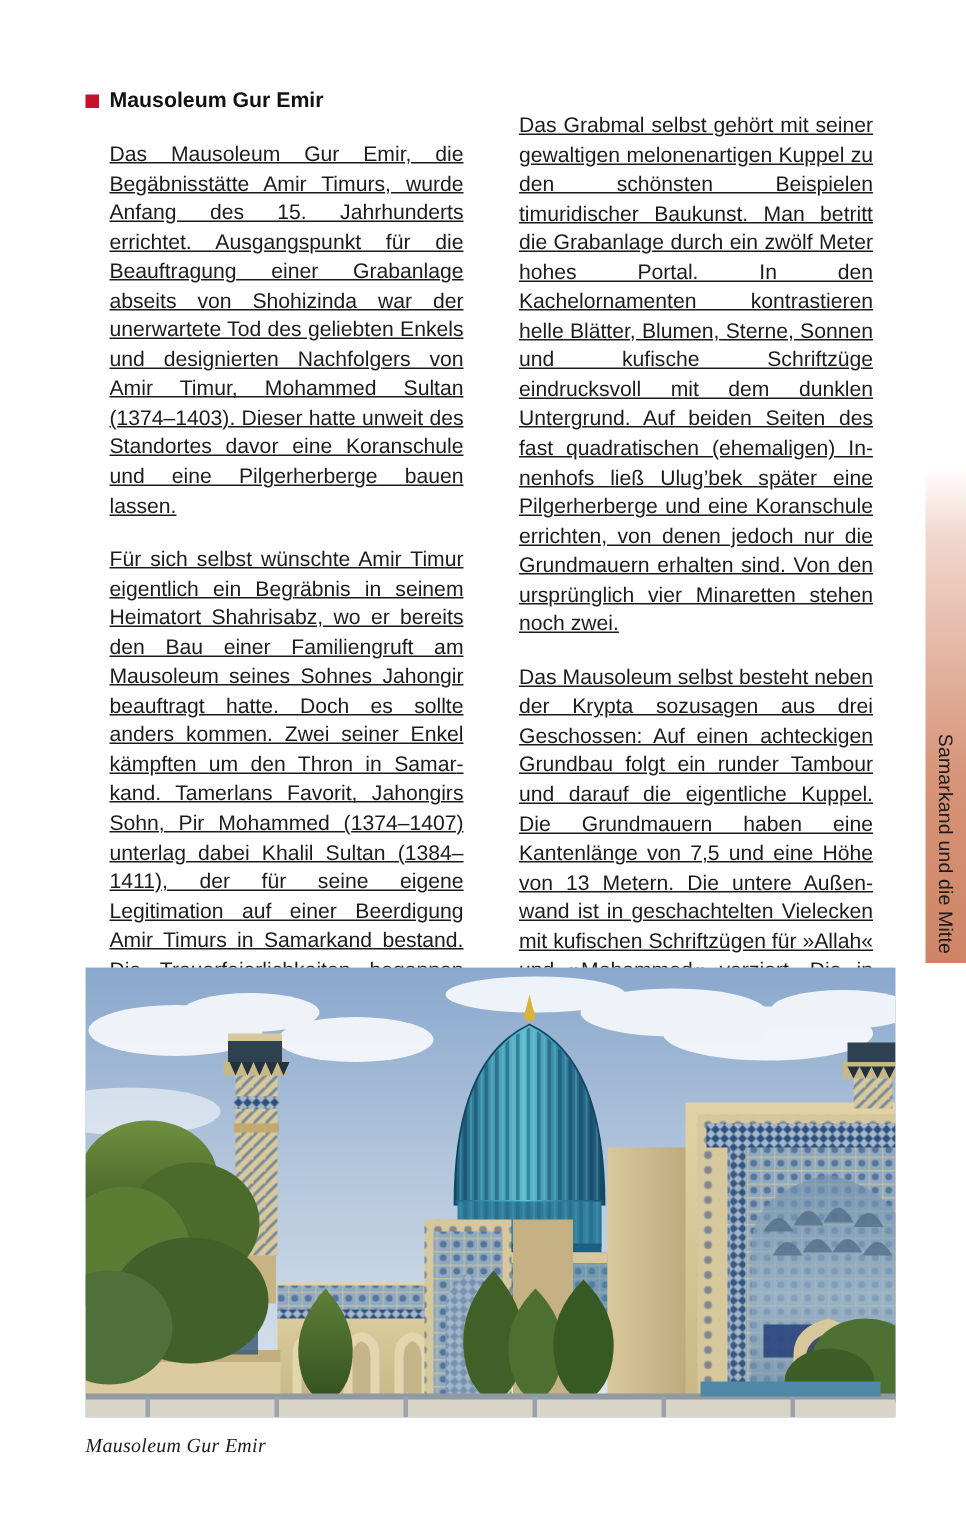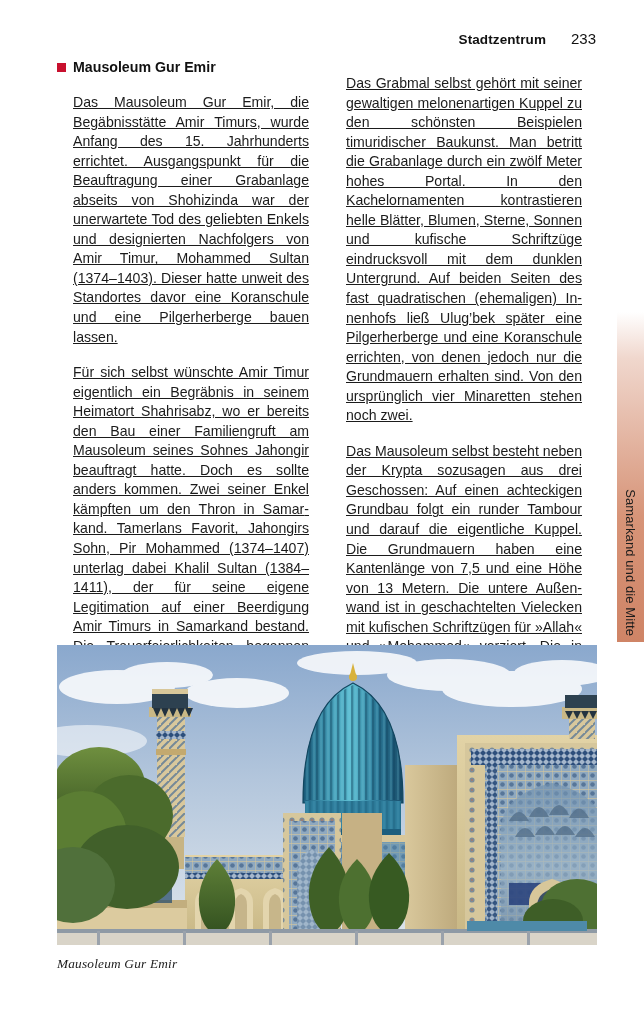--- a/index.html
+++ b/index.html
@@ -101,24 +101,20 @@
     color:#1b1b1b;
     letter-spacing:0.2px;
   }
   .photo svg{display:block;width:540px;height:300px;}
 </style>
 </head>
 <body>
 
 <div class="page">
 
-  <div class="runhead">
-    <span class="section">Stadtzentrum</span>
-    <span class="folio">233</span>
-  </div>
 
   <div class="sidetab">
     <div class="tablabel">Samarkand und die Mitte</div>
   </div>
 
   <div class="col col-left">
     <h2 class="heading">
       <span class="bullet"></span>
       <span>Mausoleum Gur Emir</span>
     </h2>

